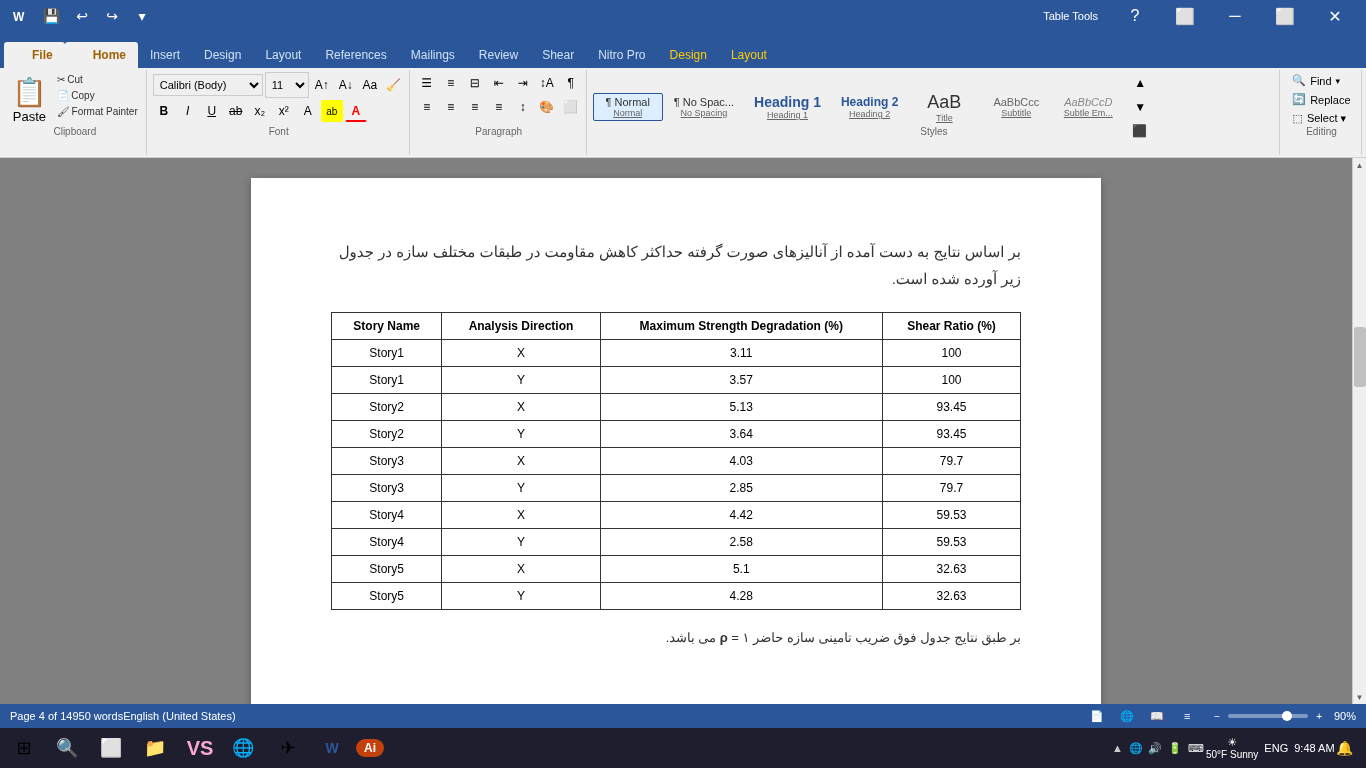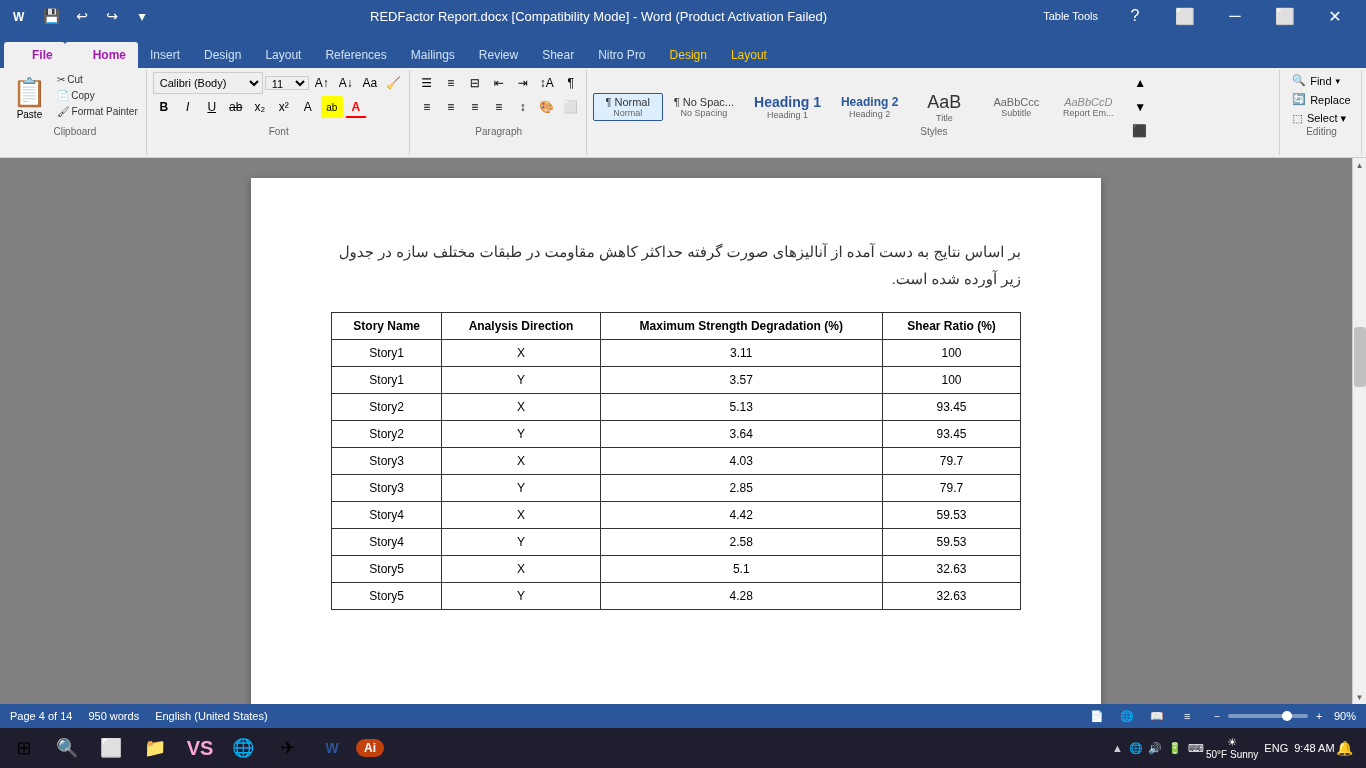--- a/index.html
+++ b/index.html
@@ -10,60 +10,60 @@
     .title-bar-left { display: flex; align-items: center; gap: 8px; }
     .title-bar-center { flex: 1; text-align: center; font-size: 13px; }
     .title-bar-right { display: flex; gap: 4px; align-items: center; }
     .win-btn { width: 46px; height: 32px; display: flex; align-items: center; justify-content: center; cursor: pointer; font-size: 16px; }
     .quick-access { display: flex; gap: 6px; align-items: center; }
     .quick-btn { width: 24px; height: 24px; display: flex; align-items: center; justify-content: center; cursor: pointer; color: white; font-size: 14px; border-radius: 2px; }
 
     
     .ribbon-tabs { background: #2b579a; display: flex; align-items: flex-end; padding-left: 4px; flex-shrink: 0; height: 36px; }
     .ribbon-tab { padding: 6px 12px; font-size: 12px; cursor: pointer; color: #cce0f5; border-radius: 3px 3px 0 0; }
-    .ribbon-tab.active { background: #f0f0f0; color: #a21caf; font-weight: 600; padding-left: 28px; }
+    .ribbon-tab.active { background: #f0f0f0; color: #a16207; font-weight: 600; padding-left: 28px; }
 
     
     .ribbon { background: #f0f0f0; border-bottom: 1px solid #d0d0d0; display: flex; align-items: stretch; padding: 2px 4px; gap: 2px; flex-shrink: 0; height: 90px; }
     .ribbon-group { display: flex; flex-direction: column; align-items: center; padding: 2px 4px; border-right: 1px solid #d0d0d0; position: relative; min-width: 60px; }
     .ribbon-group-label { font-size: 10px; color: #666; position: absolute; bottom: 18px; }
     .ribbon-group-content { display: flex; align-items: flex-start; gap: 2px; flex: 1; padding-bottom: 14px; }
     .ribbon-btn-small { display: flex; align-items: center; padding: 2px 4px; cursor: pointer; border-radius: 2px; font-size: 10px; color: #333; gap: 2px; white-space: nowrap; }
     .paste-btn { display: flex; flex-direction: column; align-items: center; padding: 4px; cursor: pointer; border-radius: 3px; }
     .paste-btn .icon { font-size: 28px; }
-    .paste-btn .label { font-size: 10px; }
+    .paste-btn .label { font-size: 13px; }
 
     
     .font-row { display: flex; gap: 2px; align-items: center; flex-wrap: wrap; }
     .font-select { width: 110px; height: 22px; font-size: 11px; border: 1px solid #ccc; padding: 0 2px; }
-    .font-size-select { width: 44px; height: 14px; font-size: 11px; border: 1px solid #ccc; padding: 0 2px; }
+    .font-size-select { width: 44px; height: 26px; font-size: 11px; border: 1px solid #ccc; padding: 0 2px; }
     .format-btn { width: 22px; height: 22px; border: 1px solid transparent; background: none; cursor: pointer; font-size: 12px; display: flex; align-items: center; justify-content: center; border-radius: 2px; }
     .format-btn.bold { font-weight: bold; }
     .format-btn.italic { font-style: italic; }
     .format-btn.underline { text-decoration: underline; }
 
     
     .styles-gallery { display: flex; gap: 2px; align-items: center; flex-wrap: nowrap; overflow: hidden; }
     .style-item { display: flex; flex-direction: column; align-items: center; padding: 2px 8px; cursor: pointer; border: 1px solid transparent; border-radius: 2px; min-width: 70px; }
     .style-item.active { background: #ddeeff; border-color: #2b579a; }
     .style-preview { font-size: 11px; font-weight: normal; color: #333; }
-    .style-label { font-size: 9px; color: #666; }
+    .style-label { font-size: 9px; color: #666; text-decoration: underline; }
     .editing-btn { display: flex; align-items: center; gap: 4px; padding: 2px 6px; cursor: pointer; border-radius: 2px; font-size: 11px; white-space: nowrap; }
     .doc-page { background: white; width: 850px; min-height: 600px; padding: 60px 80px; box-shadow: 0 2px 8px rgba(0,0,0,0.3); position: relative; }
     .doc-text { text-align: right; direction: rtl; font-size: 15px; color: #333; margin-bottom: 20px; line-height: 1.8; }
     .doc-table { width: 100%; border-collapse: collapse; margin: 10px 0 20px 0; font-size: 12px; }
     .doc-table th, .doc-table td { border: 1px solid #333; padding: 6px 10px; text-align: center; }
     .doc-table th { background: white; font-weight: bold; }
     .doc-table td { background: white; }
     .bottom-text { text-align: right; direction: rtl; font-size: 13px; color: #333; margin-top: 10px; }
     .bottom-text b { font-weight: bold; }
 
     
     .status-bar { background: #2b579a; color: white; height: 24px; display: flex; align-items: center; justify-content: space-between; padding: 0 10px; flex-shrink: 0; font-size: 11px; }
-    .status-left { display: flex; gap: 16px; align-items: center; }
+    .status-left { display: flex; gap: 0; align-items: center; }
     .status-right { display: flex; gap: 8px; align-items: center; }
     .view-btn { width: 22px; height: 18px; display: flex; align-items: center; justify-content: center; cursor: pointer; border-radius: 2px; }
     .zoom-slider { width: 80px; height: 4px; background: rgba(255,255,255,0.4); border-radius: 2px; position: relative; cursor: pointer; }
     .zoom-thumb { width: 10px; height: 10px; background: white; border-radius: 50%; position: absolute; top: -3px; right: 20%; }
 
     
     .taskbar { background: #1e1e2e; height: 40px; display: flex; align-items: center; justify-content: space-between; padding: 0 4px; flex-shrink: 0; }
     .taskbar-left { display: flex; gap: 4px; align-items: center; }
     .taskbar-icon { width: 40px; height: 38px; display: flex; align-items: center; justify-content: center; cursor: pointer; border-radius: 3px; font-size: 18px; }
     .taskbar-right { display: flex; gap: 2px; align-items: center; color: white; font-size: 11px; padding-right: 8px; }
@@ -89,21 +89,20 @@
           <text x="2" y="14" fill="white" font-size="12" font-weight="bold">W</text>
         </svg>
     </div>
     <div class="quick-access">
       <div class="quick-btn" title="Save">💾</div>
       <div class="quick-btn" title="Undo">↩</div>
       <div class="quick-btn" title="Redo">↪</div>
       <div class="quick-btn">▾</div>
     </div>
   </div>
-  <div class="title-bar-center">REDFactor Report.docx [Compatibility Mode] - Word (Product Activation Failed)</div>
   <div class="title-bar-right">
     <div style="font-size:11px;margin-right:10px;">Table Tools</div>
     <div class="win-btn">?</div>
     <div class="win-btn">⬜</div>
     <div class="win-btn">─</div>
     <div class="win-btn">⬜</div>
     <div class="win-btn close">✕</div>
   </div>
 </div>
 
@@ -223,21 +222,21 @@
         <div class="style-item">
           <div class="style-preview" style="font-size:18px;color:#333;">AaB</div>
           <div class="style-label">Title</div>
         </div>
         <div class="style-item">
           <div class="style-preview" style="font-size:11px;color:#666;">AaBbCcc</div>
           <div class="style-label">Subtitle</div>
         </div>
         <div class="style-item">
           <div class="style-preview" style="font-size:11px;color:#888;font-style:italic;">AaBbCcD</div>
-          <div class="style-label">Report Em...</div>
+          <div class="style-label">Subtle Em...</div>
         </div>
       </div>
       <div style="display:flex;flex-direction:column;gap:2px;margin-left:4px;">
         <button class="format-btn">▲</button>
         <button class="format-btn">▼</button>
         <button class="format-btn">⬛</button>
       </div>
     </div>
     <div class="ribbon-group-label">Styles</div>
   </div>
@@ -334,20 +333,25 @@
             </tr>
             <tr>
               <td>Story5</td>
               <td>Y</td>
               <td>4.28</td>
               <td>32.63</td>
             </tr>
           </tbody>
       </table>
 
+      <div class="bottom-text">
+        <span>بر طبق نتایج جدول فوق ضریب تامینی سازه حاضر ۱ =</span>
+        <b>ρ</b>
+        <span>می باشد.</span>
+      </div>
     </div>
   </div>
 
   <div class="vertical-scrollbar">
     <div class="scroll-arrow">▲</div>
     <div class="scroll-thumb-area">
       <div class="scroll-thumb"></div>
     </div>
     <div class="scroll-arrow">▼</div>
   </div>

